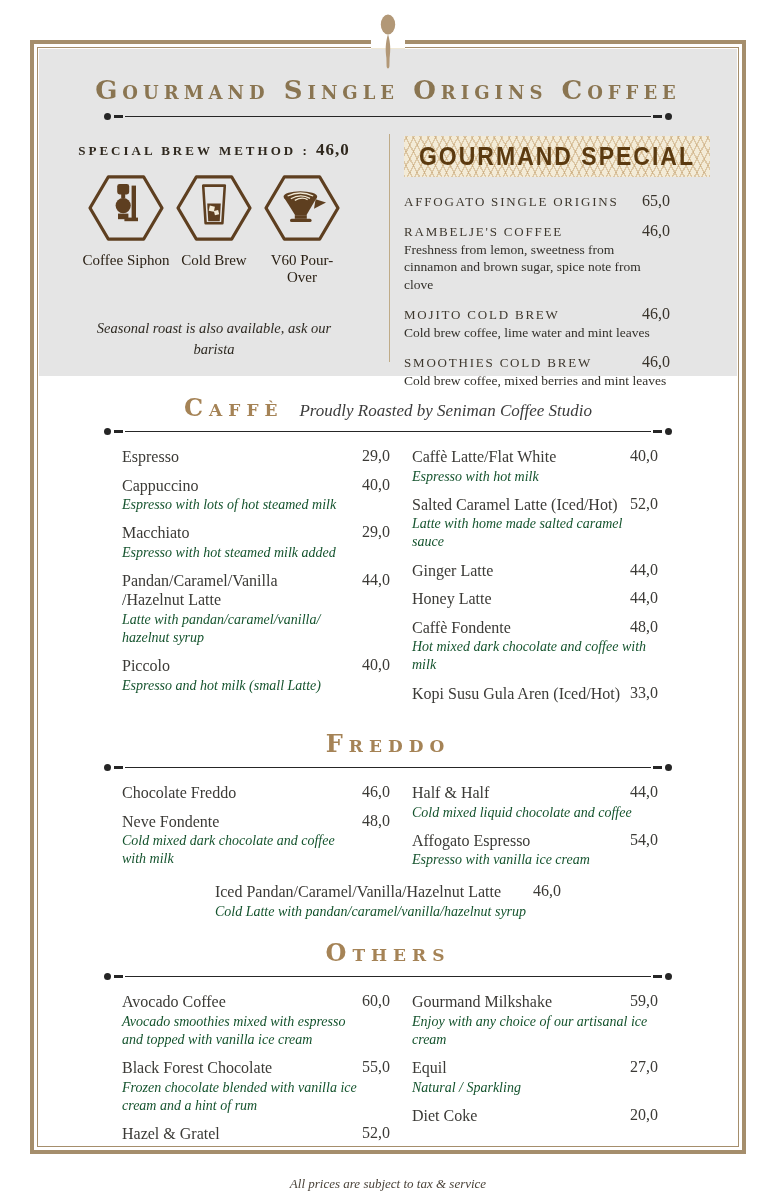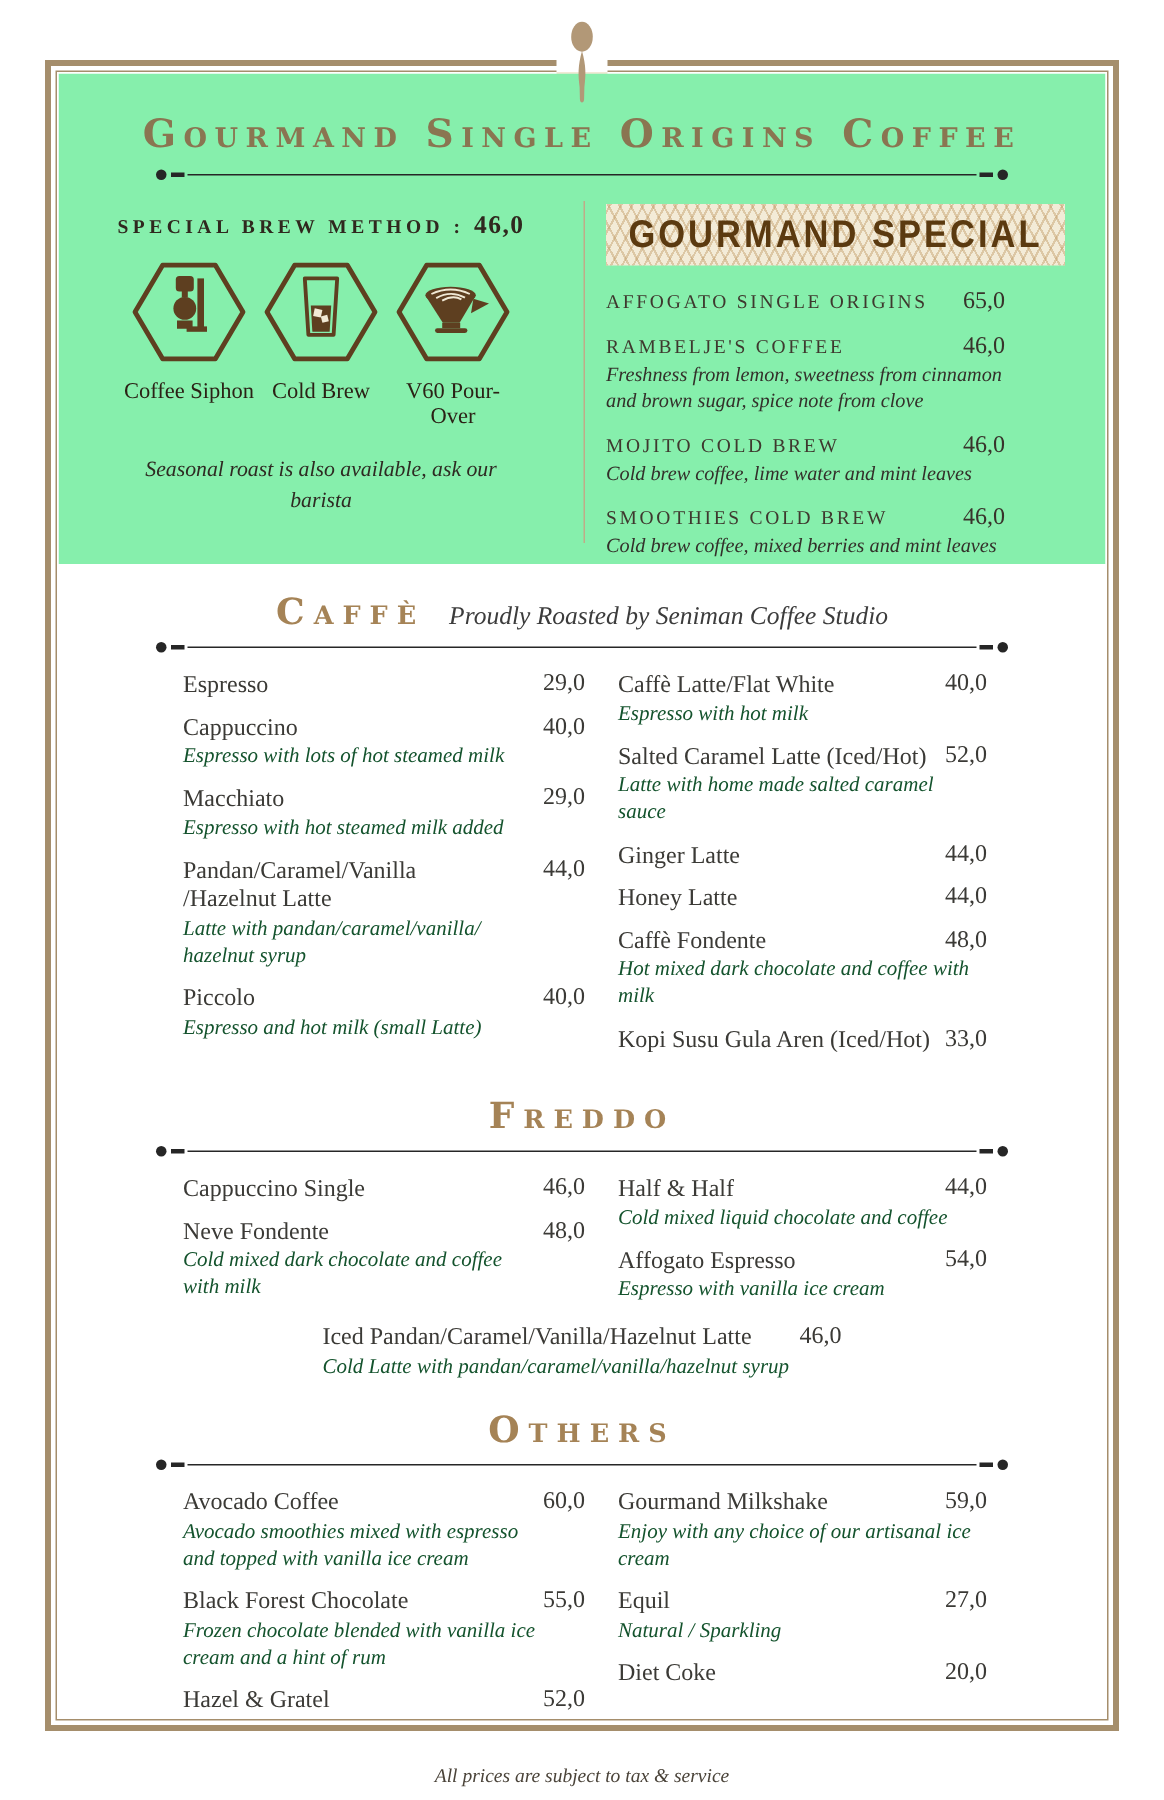--- a/index.html
+++ b/index.html
@@ -13,21 +13,21 @@
   .frame-inner{position:absolute;left:37px;right:37px;top:47px;bottom:53px;
                border:1.5px solid #a58e6c;z-index:1;}
   .spoon-gap{position:absolute;top:37px;left:50%;transform:translateX(-50%);
              width:34px;height:16px;z-index:2;
              background:linear-gradient(to bottom,#ffffff 0 70%,#f1e9d5 70%);}
   .spoon{position:absolute;top:14px;left:50%;transform:translateX(-50%);z-index:3;}
 
   .content{position:absolute;left:39px;right:39px;top:49px;bottom:55px;z-index:2;overflow:hidden;}
 
   
-  .top-band{background:#86efac;height:327px;}
+  .top-band{background:#e5e5e5;height:327px;}
   .main-title{margin:0;padding-top:26px;text-align:center;
       font-family:"DejaVu Serif", serif;font-weight:bold;font-size:26px;
       font-variant:small-caps;letter-spacing:5px;color:#8a7551;}
 
   .rule{display:flex;align-items:center;width:568px;margin:8px auto 0;}
   .rule .dot{width:7px;height:7px;border-radius:50%;background:#262626;flex:0 0 auto;}
   .rule .tick{width:9px;height:2.4px;background:#262626;flex:0 0 auto;margin:0 2px 0 3px;}
   .rule .tick.r{margin:0 3px 0 2px;}
   .rule .line{flex:1;height:1.6px;background:#262626;}
 
@@ -35,38 +35,38 @@
   .brew-col{width:350px;padding-top:8px;}
   .vdiv{width:1px;background:#bfab88;margin-top:2px;height:228px;}
   .special-col{flex:1;padding-left:14px;padding-right:27px;}
 
   .brew-header{text-align:center;font-size:13px;letter-spacing:3px;color:#2f281e;
                font-weight:bold;}
   .brew-header .brew-price{font-size:17px;letter-spacing:1px;}
   .hex-row{display:flex;justify-content:center;margin-top:12px;}
   .hex-cell{width:88px;text-align:center;}
   .hex-label{font-size:15px;line-height:1.12;color:#2b2115;margin-top:4px;}
-  .brew-note{width:240px;margin:16px auto 0;text-align:center;font-style:italic;
+  .brew-note{width:240px;margin:32px auto 0;text-align:center;font-style:italic;
              font-size:14.5px;color:#2e2a22;line-height:1.45;}
 
   .banner{margin-top:4px;height:41px;display:flex;align-items:center;justify-content:center;
       background-color:#f3ebd7;
       background-image:
         repeating-linear-gradient(62deg, rgba(193,156,104,.45) 0 1.4px, transparent 1.4px 6.5px),
         repeating-linear-gradient(-62deg, rgba(193,156,104,.45) 0 1.4px, transparent 1.4px 6.5px);}
   .banner-text{font-family:"Liberation Sans", sans-serif;font-weight:bold;font-size:23px;
       letter-spacing:2px;color:#5b3a10;transform:scaleY(1.12);}
 
   .special-items{padding-right:40px;}
   .sp-item{margin-top:12px;}
   .sp-item:first-child{margin-top:15px;}
   .sp-row{display:flex;justify-content:space-between;align-items:baseline;}
   .sp-name{font-size:13px;letter-spacing:1.8px;color:#3e382e;}
   .sp-price{font-size:16px;color:#38332b;}
-  .sp-desc{font-style:italic;font-size:13.5px;color:#33302a;line-height:1.28;margin-top:1px;}
+  .sp-desc{font-size:13.5px;color:#33302a;line-height:1.28;margin-top:1px;}
   .sp-desc:empty{display:none;}
 
   
   .sec-head{display:flex;justify-content:center;align-items:baseline;gap:16px;margin-top:17px;}
   .sec-title{font-family:"DejaVu Serif", serif;font-weight:bold;font-size:24px;
       font-variant:small-caps;letter-spacing:6px;color:#a58356;}
   .sec-sub{font-style:italic;font-size:17px;color:#3c3c3c;}
   .sec-rule{margin-top:6px;}
 
   .cols{display:flex;gap:22px;margin-top:12px;padding:0 79px 0 83px;}
@@ -321,21 +321,21 @@
         <span class="dot"></span>
           <span class="tick"></span>
           <span class="line"></span>
           <span class="tick r"></span>
           <span class="dot"></span>
       </div>
       <div class="cols">
         <div class="col-left">
           <div class="mi">
             <div class="mi-row">
-                <span class="mi-name">Cappuccino Single</span>
+                <span class="mi-name">Chocolate Freddo</span>
                 <span class="mi-price">46,0</span>
               </div>
           </div>
           <div class="mi">
             <div class="mi-row">
                 <span class="mi-name">Neve Fondente</span>
                 <span class="mi-price">48,0</span>
               </div>
             <div class="mi-desc">Cold mixed dark chocolate and coffee with milk</div>
           </div>

